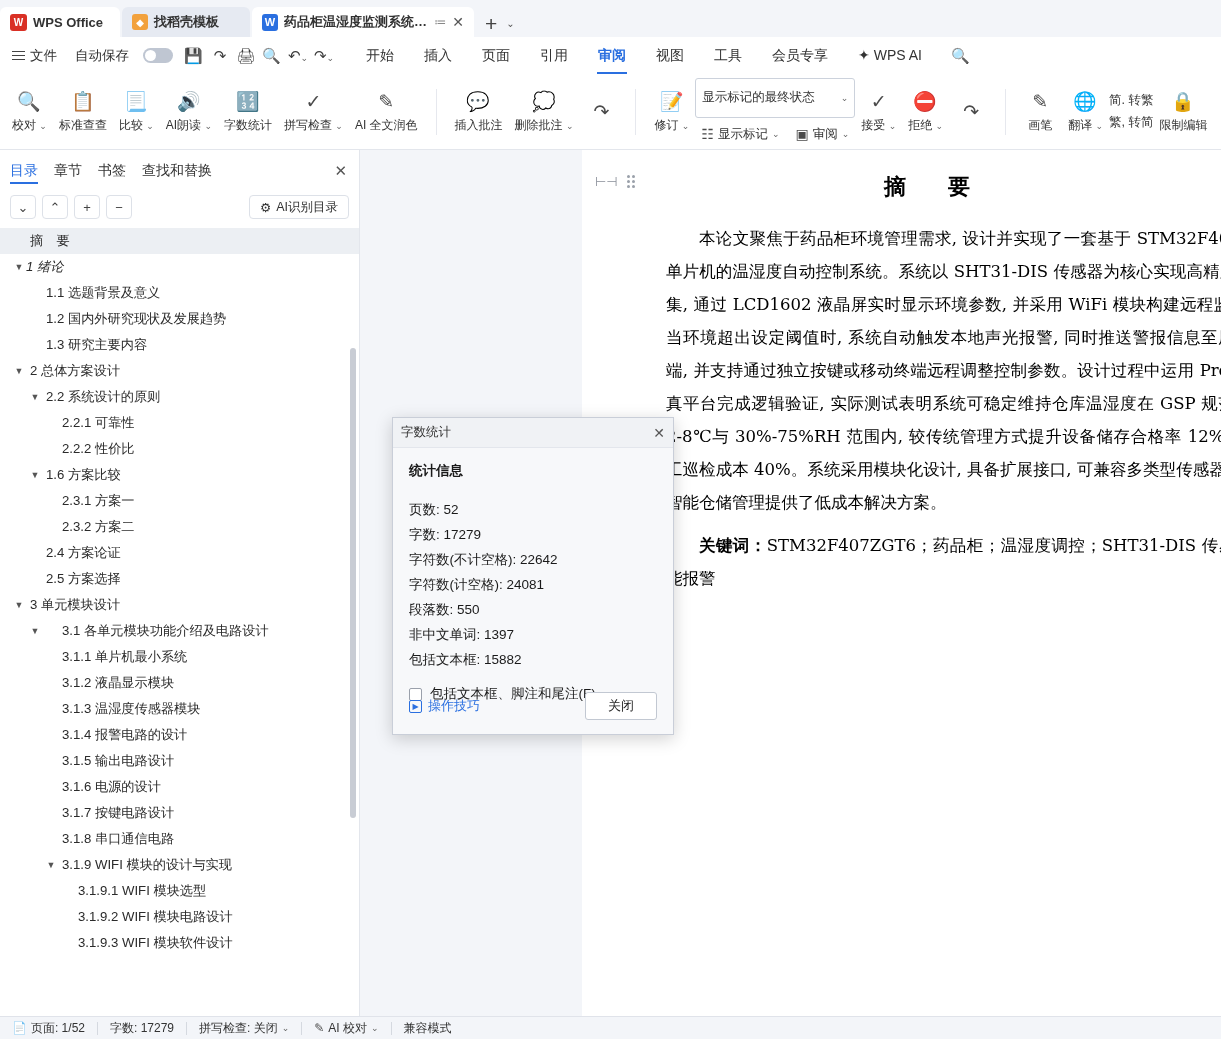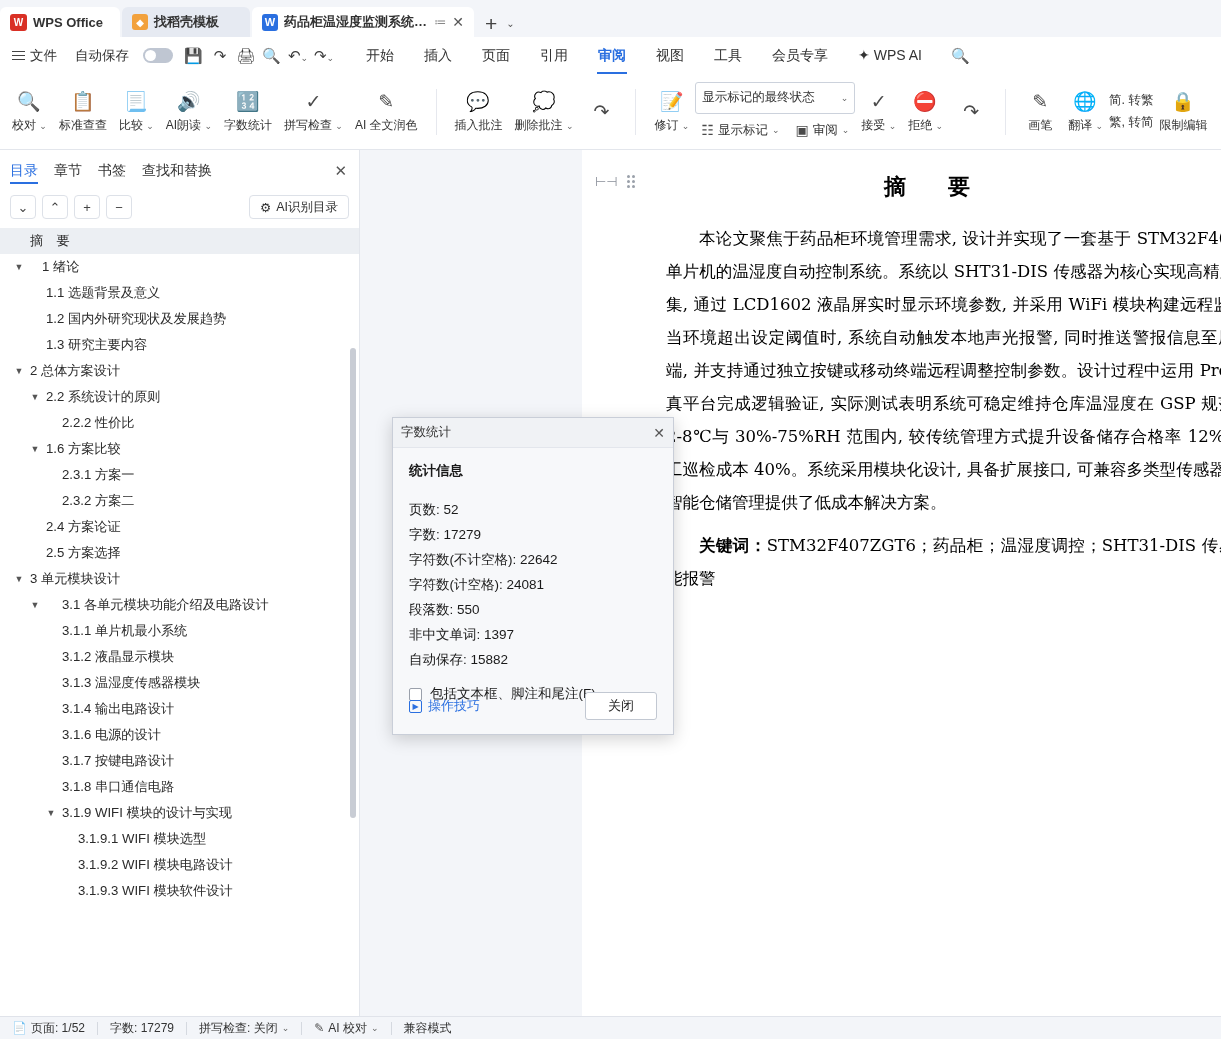--- a/index.html
+++ b/index.html
@@ -114,21 +114,21 @@
   .ritem .lb { margin-top: 3px; white-space: nowrap; font-size: 12px; }
   .caret { font-size: 9px; color: #666; }
   .rstack { display: flex; flex-direction: column; justify-content: center; gap: 5px; }
   .rrow { display: flex; align-items: center; gap: 4px; font-size: 12.5px; color: #333; }
   .rrow .sm { font-size: 14px; color: #4a4a4a; }
   .rbtn {
     display: flex; align-items: center; gap: 4px;
     padding: 3px 6px; border-radius: 4px; font-size: 12.5px; color: #333;
   }
   .combo {
-    width: 160px; height: 32px; border: 1px solid #ccd2dc; border-radius: 3px;
+    width: 160px; height: 40px; border: 1px solid #ccd2dc; border-radius: 3px;
     background: #fff; display: flex; align-items: center; justify-content: space-between;
     padding: 0 6px; font-size: 12.5px; color: #333;
   }
 
   
   .leftpanel {
     position: absolute; top: 150px; left: 0; width: 360px; height: 866px;
     background: #ffffff; border-right: 1px solid #e3e6ec;
     overflow: hidden;
   }
@@ -434,21 +434,21 @@
         <span>AI识别目录</span>
       </div>
     </div>
     <div class="toc" id="toc-list">
       <div class="toc-item sel">
           <span class="tri empty" style="margin-left: 12px;">▸</span>
           <span style="margin-left: 4px;">摘　要</span>
         </div>
         <div class="toc-item">
           <span class="tri" style="margin-left: 12px;">▼</span>
-          <span style="margin-left: 16px;">1 绪论</span>
+          <span style="margin-left: 0; font-style: italic;">1 绪论</span>
         </div>
         <div class="toc-item">
           <span class="tri empty" style="margin-left: 28px;">▸</span>
           <span style="margin-left: 4px;">1.1 选题背景及意义</span>
         </div>
         <div class="toc-item">
           <span class="tri empty" style="margin-left: 28px;">▸</span>
           <span style="margin-left: 4px;">1.2 国内外研究现状及发展趋势</span>
         </div>
         <div class="toc-item">
@@ -458,20 +458,24 @@
         <div class="toc-item">
           <span class="tri" style="margin-left: 12px;">▼</span>
           <span style="margin-left: 4px;">2 总体方案设计</span>
         </div>
         <div class="toc-item">
           <span class="tri" style="margin-left: 28px;">▼</span>
           <span style="margin-left: 4px;">2.2 系统设计的原则</span>
         </div>
         <div class="toc-item">
           <span class="tri empty" style="margin-left: 44px;">▸</span>
+          <span style="margin-left: 4px;">2.2.1 可靠性</span>
+        </div>
+        <div class="toc-item">
+          <span class="tri empty" style="margin-left: 44px;">▸</span>
           <span style="margin-left: 4px;">2.2.2 性价比</span>
         </div>
         <div class="toc-item">
           <span class="tri" style="margin-left: 28px;">▼</span>
           <span style="margin-left: 4px;">1.6 方案比较</span>
         </div>
         <div class="toc-item">
           <span class="tri empty" style="margin-left: 44px;">▸</span>
           <span style="margin-left: 4px;">2.3.1 方案一</span>
         </div>
@@ -502,21 +506,25 @@
         <div class="toc-item">
           <span class="tri empty" style="margin-left: 44px;">▸</span>
           <span style="margin-left: 4px;">3.1.2 液晶显示模块</span>
         </div>
         <div class="toc-item">
           <span class="tri empty" style="margin-left: 44px;">▸</span>
           <span style="margin-left: 4px;">3.1.3 温湿度传感器模块</span>
         </div>
         <div class="toc-item">
           <span class="tri empty" style="margin-left: 44px;">▸</span>
-          <span style="margin-left: 4px;">3.1.4  输出电路设计</span>
+          <span style="margin-left: 4px;">3.1.4  报警电路的设计</span>
+        </div>
+        <div class="toc-item">
+          <span class="tri empty" style="margin-left: 44px;">▸</span>
+          <span style="margin-left: 4px;">3.1.5 输出电路设计</span>
         </div>
         <div class="toc-item">
           <span class="tri empty" style="margin-left: 44px;">▸</span>
           <span style="margin-left: 4px;">3.1.6 电源的设计</span>
         </div>
         <div class="toc-item">
           <span class="tri empty" style="margin-left: 44px;">▸</span>
           <span style="margin-left: 4px;">3.1.7  按键电路设计</span>
         </div>
         <div class="toc-item">
@@ -573,21 +581,21 @@
     </div>
     <div class="dlg-body">
       <div class="sect">统计信息</div>
       <div id="stat-rows">
           <div class="statrow"><span>页数: </span><span>52</span></div>
           <div class="statrow"><span>字数: </span><span>17279</span></div>
           <div class="statrow"><span>字符数(不计空格): </span><span>22642</span></div>
           <div class="statrow"><span>字符数(计空格): </span><span>24081</span></div>
           <div class="statrow"><span>段落数: </span><span>550</span></div>
           <div class="statrow"><span>非中文单词: </span><span>1397</span></div>
-          <div class="statrow"><span>自动保存: </span><span>15882</span></div>
+          <div class="statrow"><span>包括文本框: </span><span>15882</span></div>
         </div>
       <div class="cbrow">
         <span class="cb"></span>
         <span>包括文本框、脚注和尾注(F)</span>
       </div>
     </div>
     <div class="dlg-footer">
       <div class="tips">
         <span class="pl">▶</span>
         <span>操作技巧</span>

